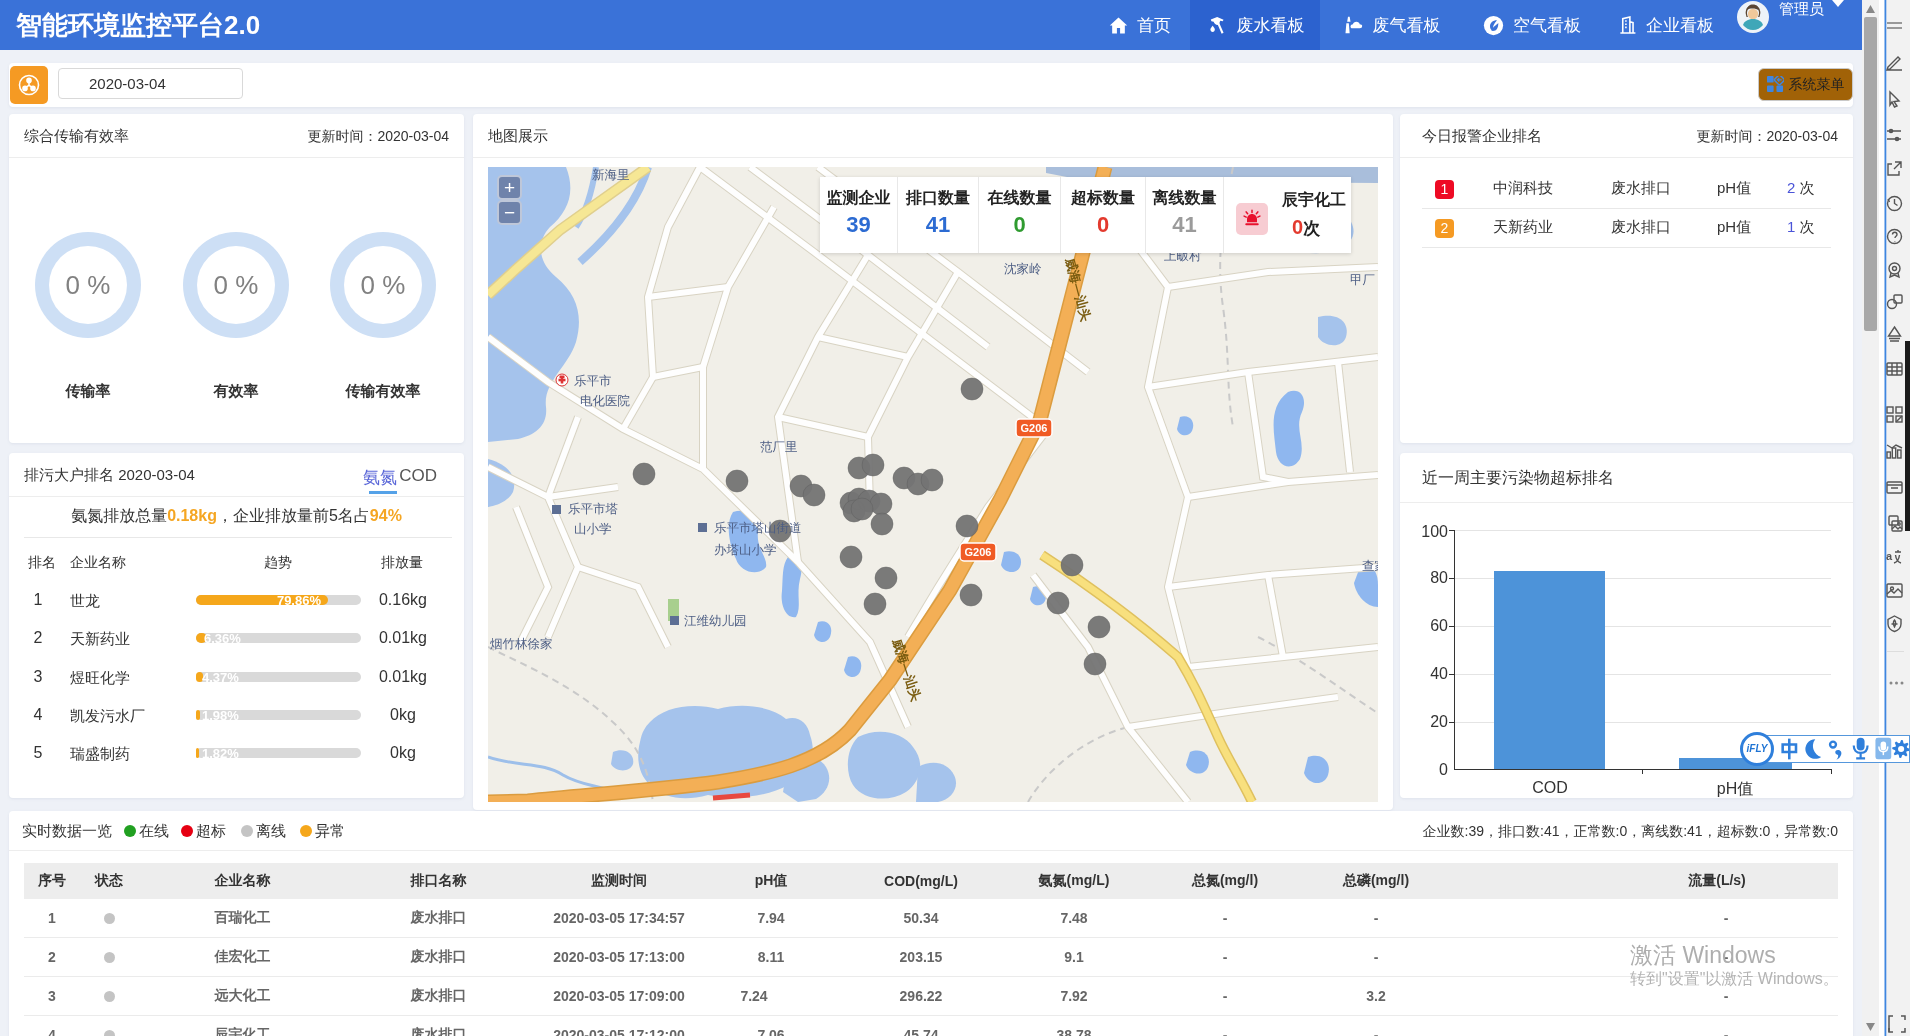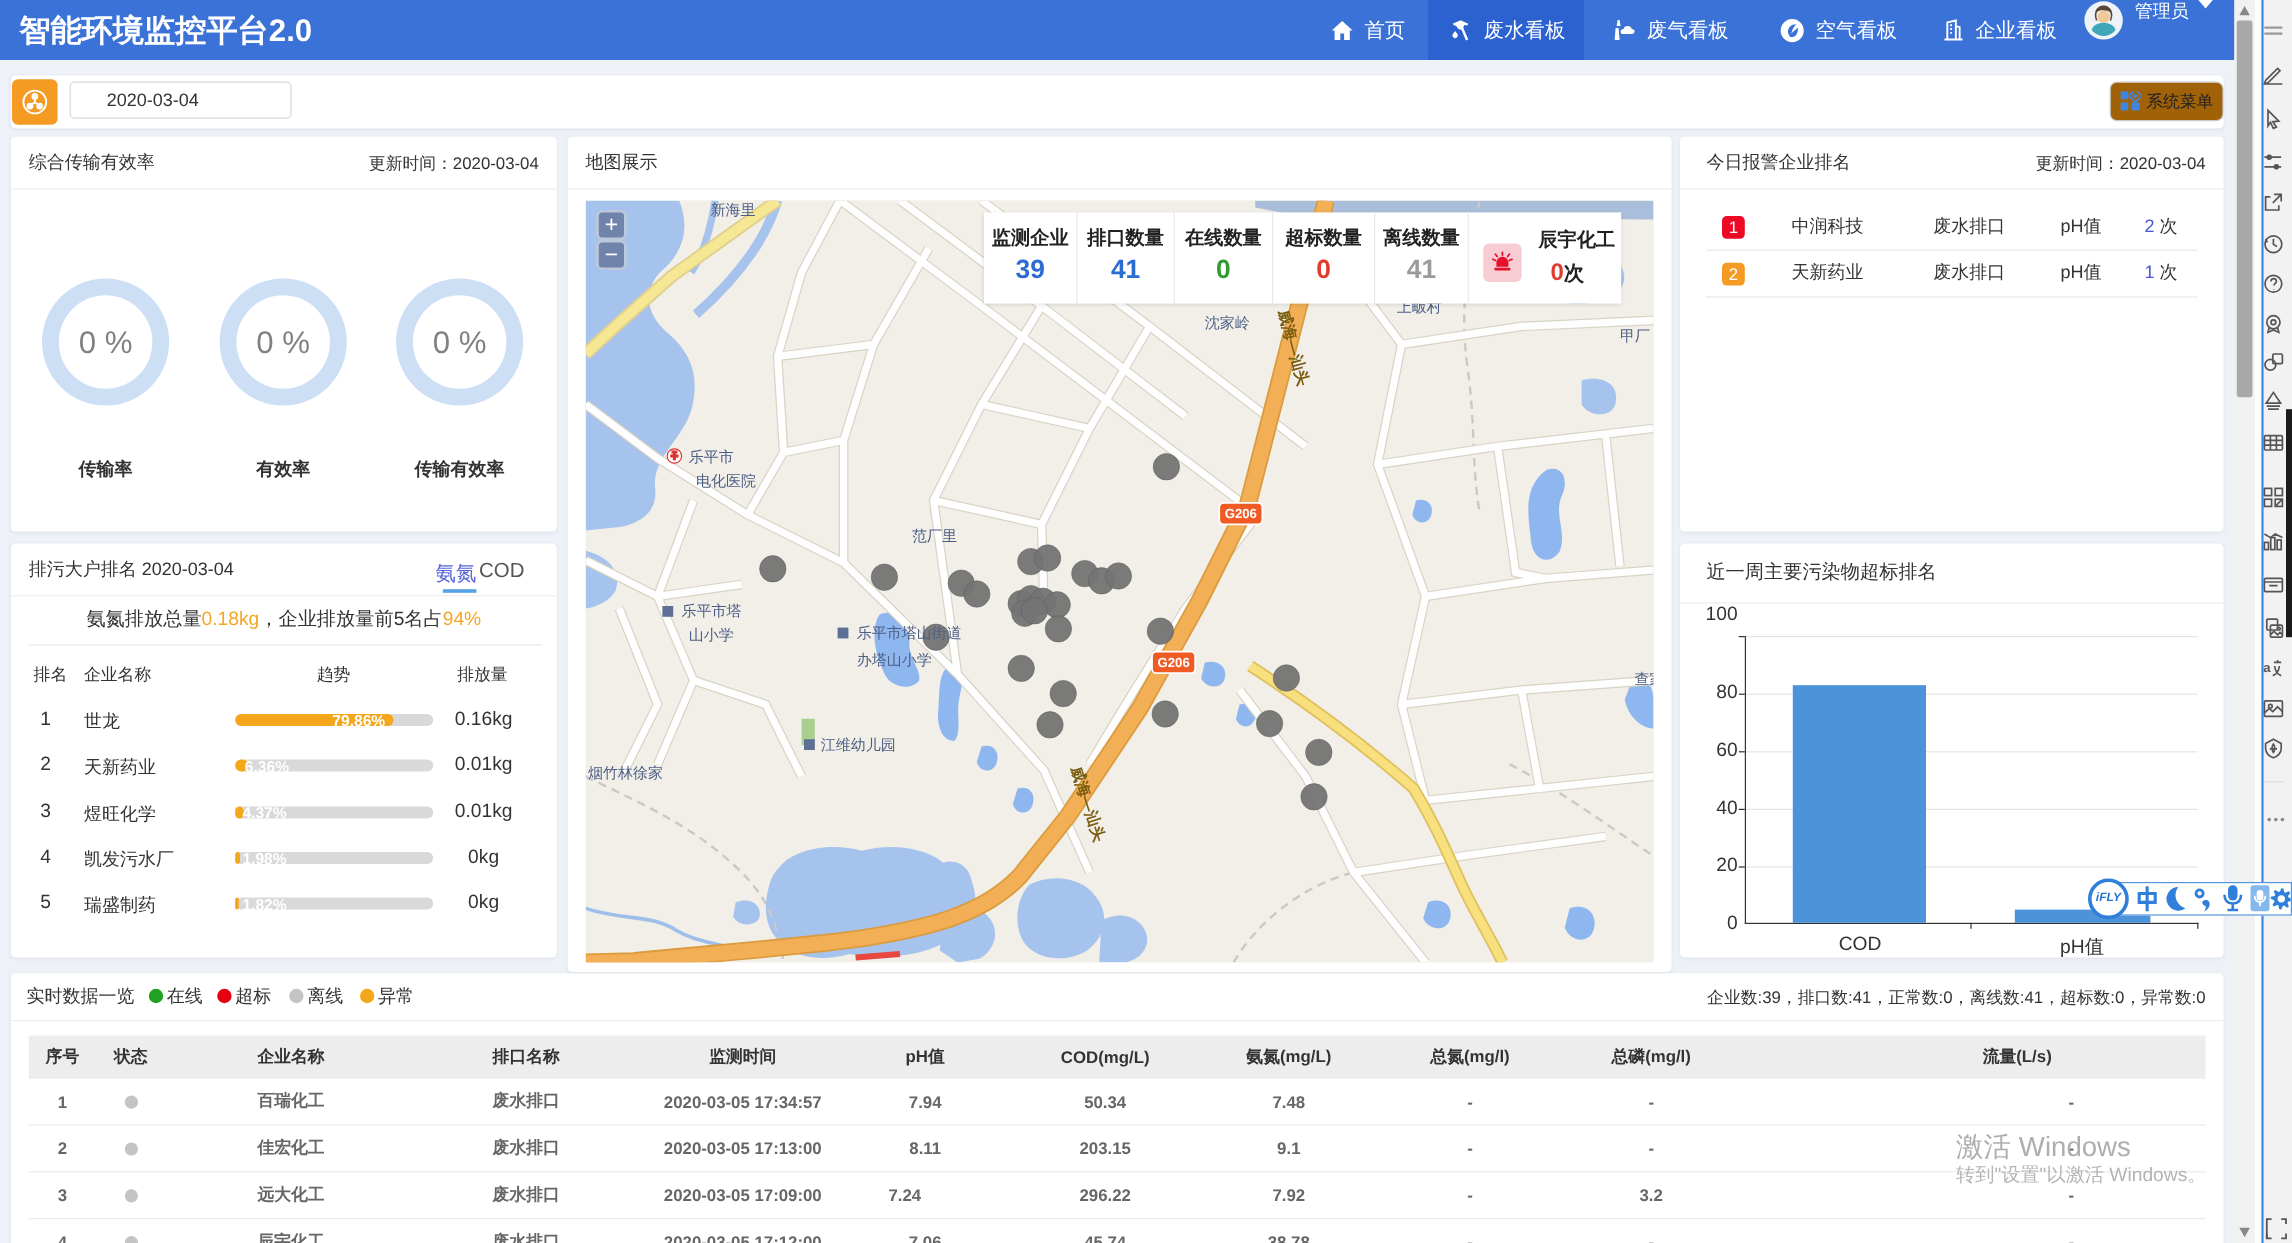--- a/index.html
+++ b/index.html
@@ -30,21 +30,21 @@
 #card1{left:9px;top:114px;width:455px;height:329px}
 .donut{position:absolute;width:106px;height:106px;border-radius:50%;background:#cddff5}
 .donut .in{position:absolute;left:14px;top:14px;width:78px;height:78px;border-radius:50%;background:#fff;display:flex;align-items:center;justify-content:center;font-size:26px;color:#818181}
 .dlabel{position:absolute;top:268px;width:120px;text-align:center;font-size:15px;color:#333;font-weight:bold}
 
 #card2{left:9px;top:453px;width:455px;height:345px}
 #card2 .tab1{position:absolute;right:67px;top:13px;font-size:17px;color:#5a67d8}
 #card2 .tab2{position:absolute;right:27px;top:13px;font-size:17px;color:#555}
 #card2 .tabline{position:absolute;right:67px;top:38px;width:28px;height:3px;background:#55a2e8}
 .r2sub{position:absolute;left:0;top:53px;width:100%;text-align:center;font-size:16px;color:#333}
-.r2sub b{color:#f5a623;font-weight:normal}
+.r2sub b{color:#f5a623;font-weight:bold}
 .r2div{position:absolute;left:15px;top:84px;width:428px;border-top:1px solid #e8e8e8}
 .r2h{position:absolute;top:101px;font-size:14px;color:#333}
 .rrow{position:absolute;left:0;width:100%;height:38px}
 .rrow .no{position:absolute;left:19px;top:10px;width:20px;text-align:center;font-size:16px;color:#333}
 .rrow .nm{position:absolute;left:61px;top:11px;font-size:15px;color:#333}
 .track{position:absolute;left:187px;top:14px;width:165px;height:10px;background:#d9d9d9;border-radius:5px}
 .fill{position:absolute;left:0;top:0;height:10px;background:#f5a71b;border-radius:5px}
 .blab{position:absolute;top:-2px;font-size:13px;color:#fff;font-weight:bold}
 .rrow .val{position:absolute;left:339px;top:10px;width:110px;text-align:center;font-size:16px;color:#333}
 
@@ -455,21 +455,21 @@
     <span style="position:absolute;left:71px;top:9px">天新药业</span>
     <span style="position:absolute;left:189px;top:9px">废水排口</span>
     <span style="position:absolute;left:295px;top:9px">pH值</span>
     <span style="position:absolute;left:365px;top:9px"><b style="color:#4a54d8;font-weight:normal">1</b> 次</span>
   </div>
 </div>
 
 <div id="card4" class="card">
   <div class="chead" style="height:50px;line-height:50px;font-size:16px;padding-left:22px">近一周主要污染物超标排名</div>
 </div>
-<div class="ylab" style="left:1408px;top:504px">100</div>
+<div class="ylab" style="left:1408px;top:523px">100</div>
 <div class="ylab" style="left:1408px;top:569px">80</div>
 <div class="ylab" style="left:1408px;top:617px">60</div>
 <div class="ylab" style="left:1408px;top:665px">40</div>
 <div class="ylab" style="left:1408px;top:713px">20</div>
 <div class="ylab" style="left:1408px;top:761px">0</div>
 <div class="gline" style="top:530px"></div>
 <div class="gline" style="top:578px"></div>
 <div class="gline" style="top:626px"></div>
 <div class="gline" style="top:674px"></div>
 <div class="gline" style="top:722px"></div>
@@ -499,21 +499,21 @@
     <span class="tc" style="left:0;width:56px">序号</span>
     <span class="tc" style="left:40px;width:90px">状态</span>
     <span class="tc" style="left:171px;width:95px">企业名称</span>
     <span class="tc" style="left:366px;width:97px">排口名称</span>
     <span class="tc" style="left:510px;width:170px">监测时间</span>
     <span class="tc" style="left:713px;width:68px">pH值</span>
     <span class="tc" style="left:852px;width:90px">COD(mg/L)</span>
     <span class="tc" style="left:1005px;width:90px">氨氮(mg/L)</span>
     <span class="tc" style="left:1156px;width:90px">总氮(mg/l)</span>
     <span class="tc" style="left:1307px;width:90px">总磷(mg/l)</span>
-    <span class="tc" style="left:1612px;width:90px">流量(L/s)</span>
+    <span class="tc" style="left:1648px;width:90px">流量(L/s)</span>
   </div>
   <div class="trow" style="top:88px">
         <span class="tc" style="left:0px;width:56px">1</span>
         <span class="tc" style="left:40px;width:90px">
           <span class="gdot"></span>
         </span>
         <span class="tc" style="left:171px;width:95px">百瑞化工</span>
         <span class="tc" style="left:366px;width:97px">废水排口</span>
         <span class="tc" style="left:510px;width:170px">2020-03-05 17:34:57</span>
         <span class="tc" style="left:713px;width:68px">7.94</span>

